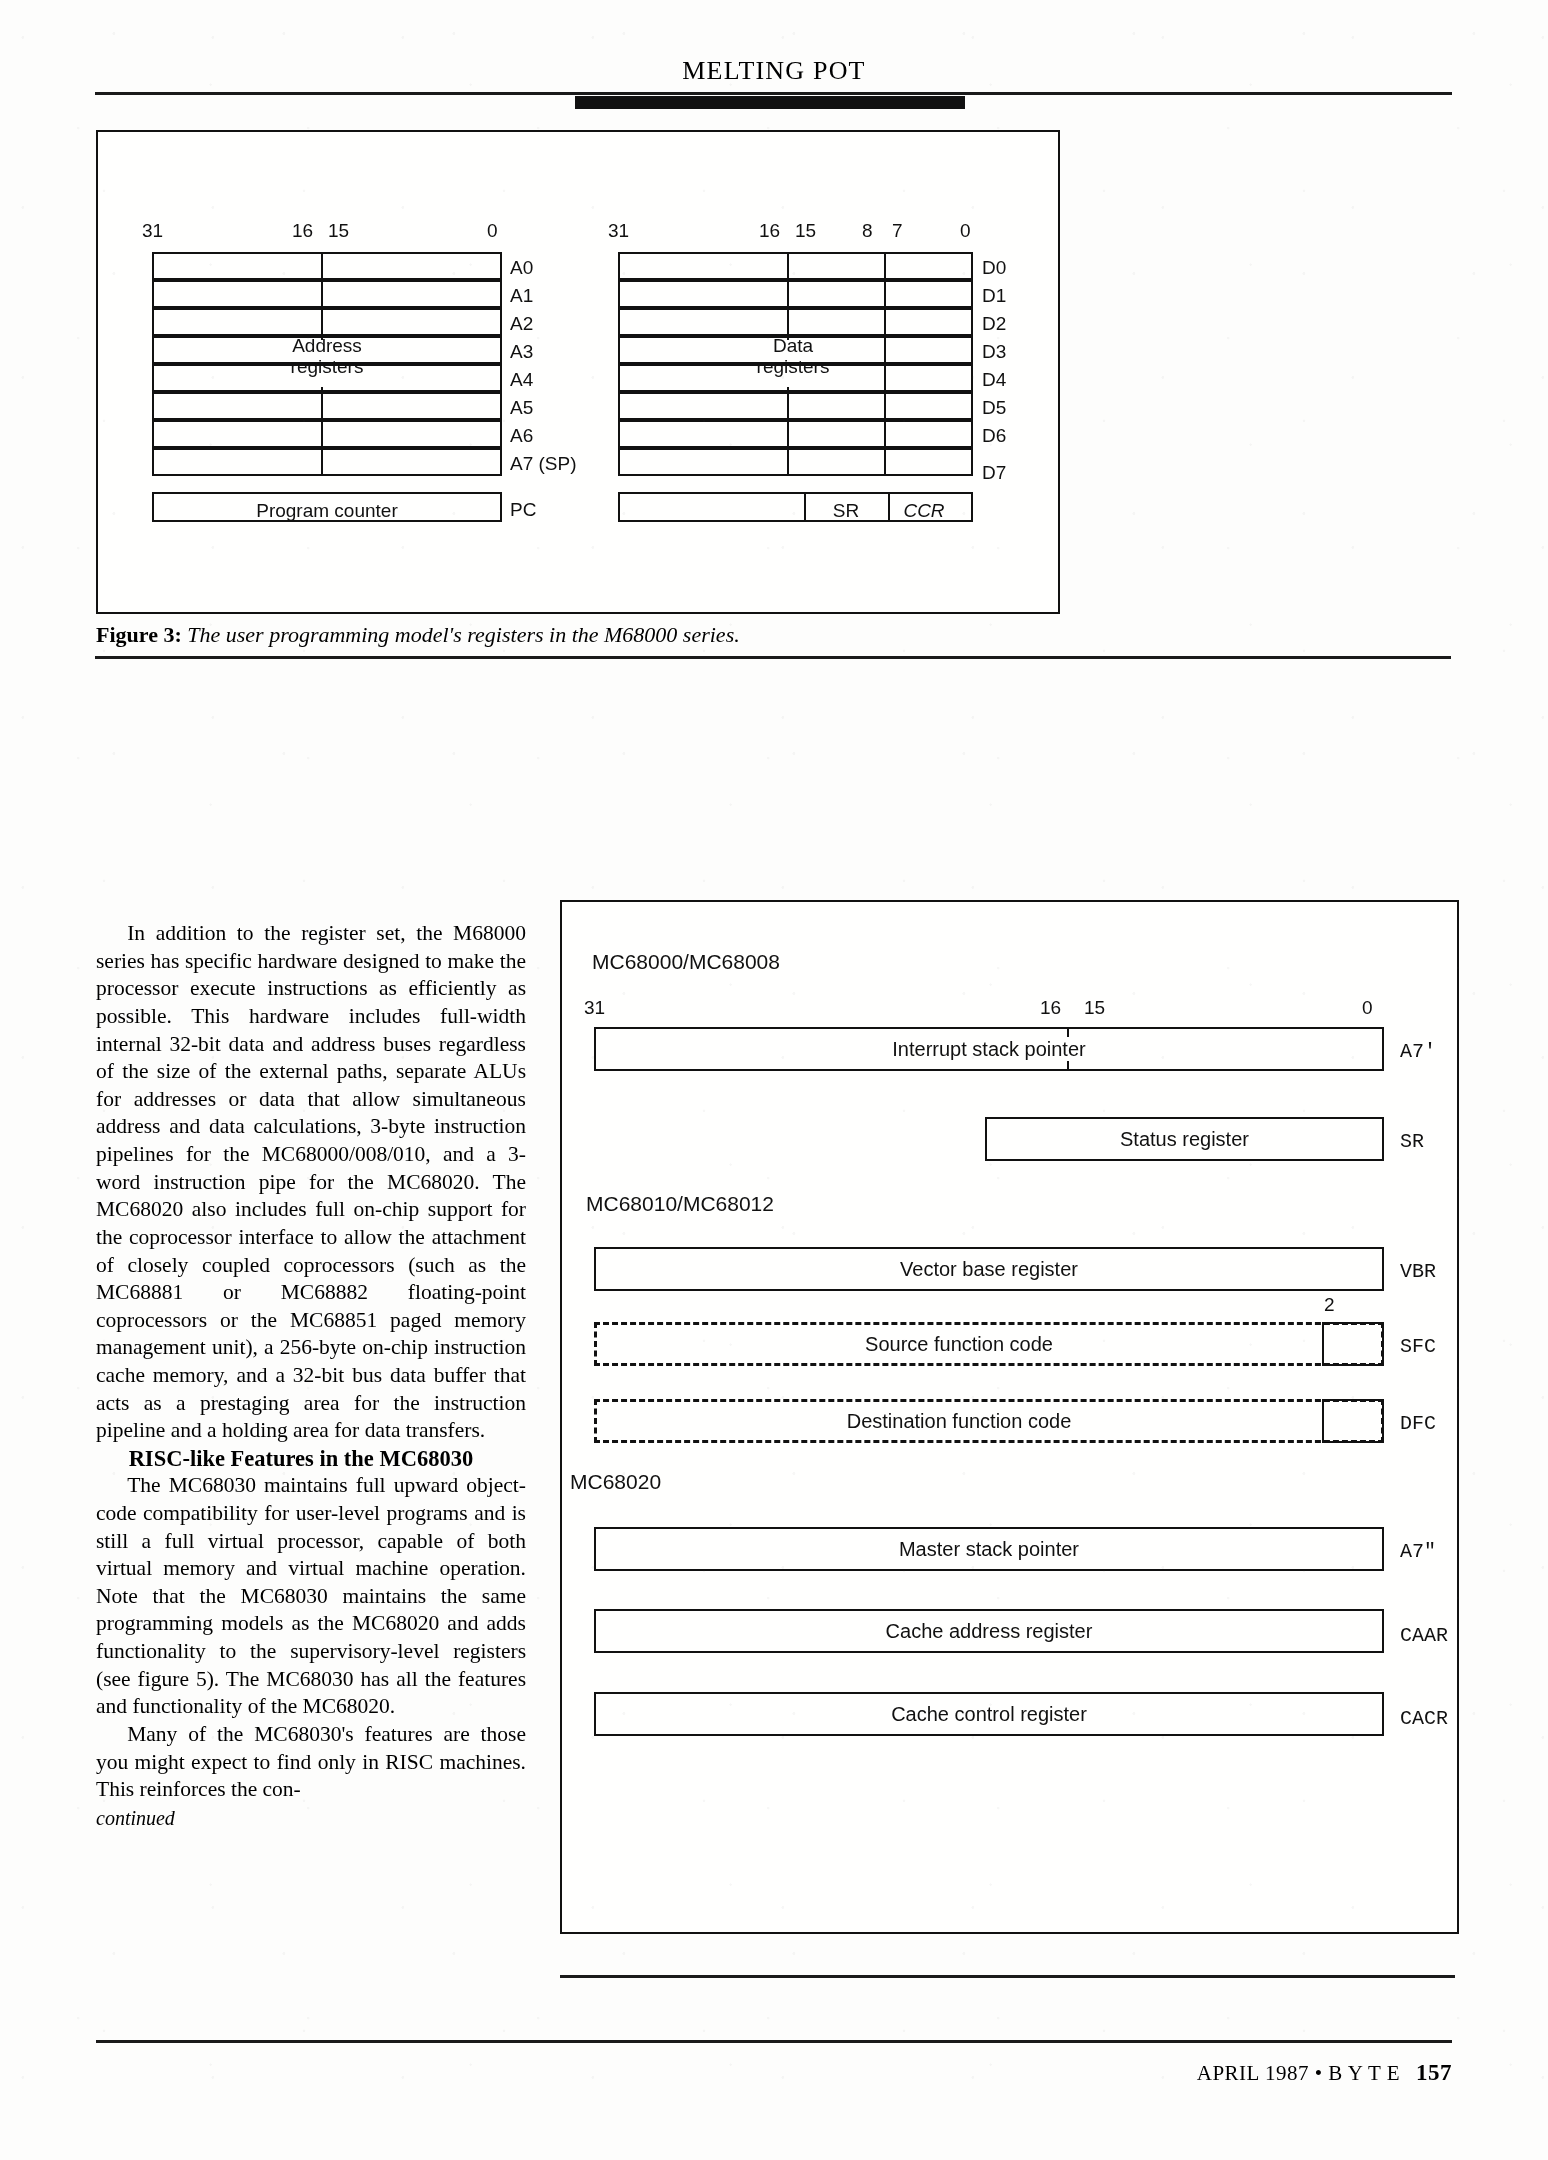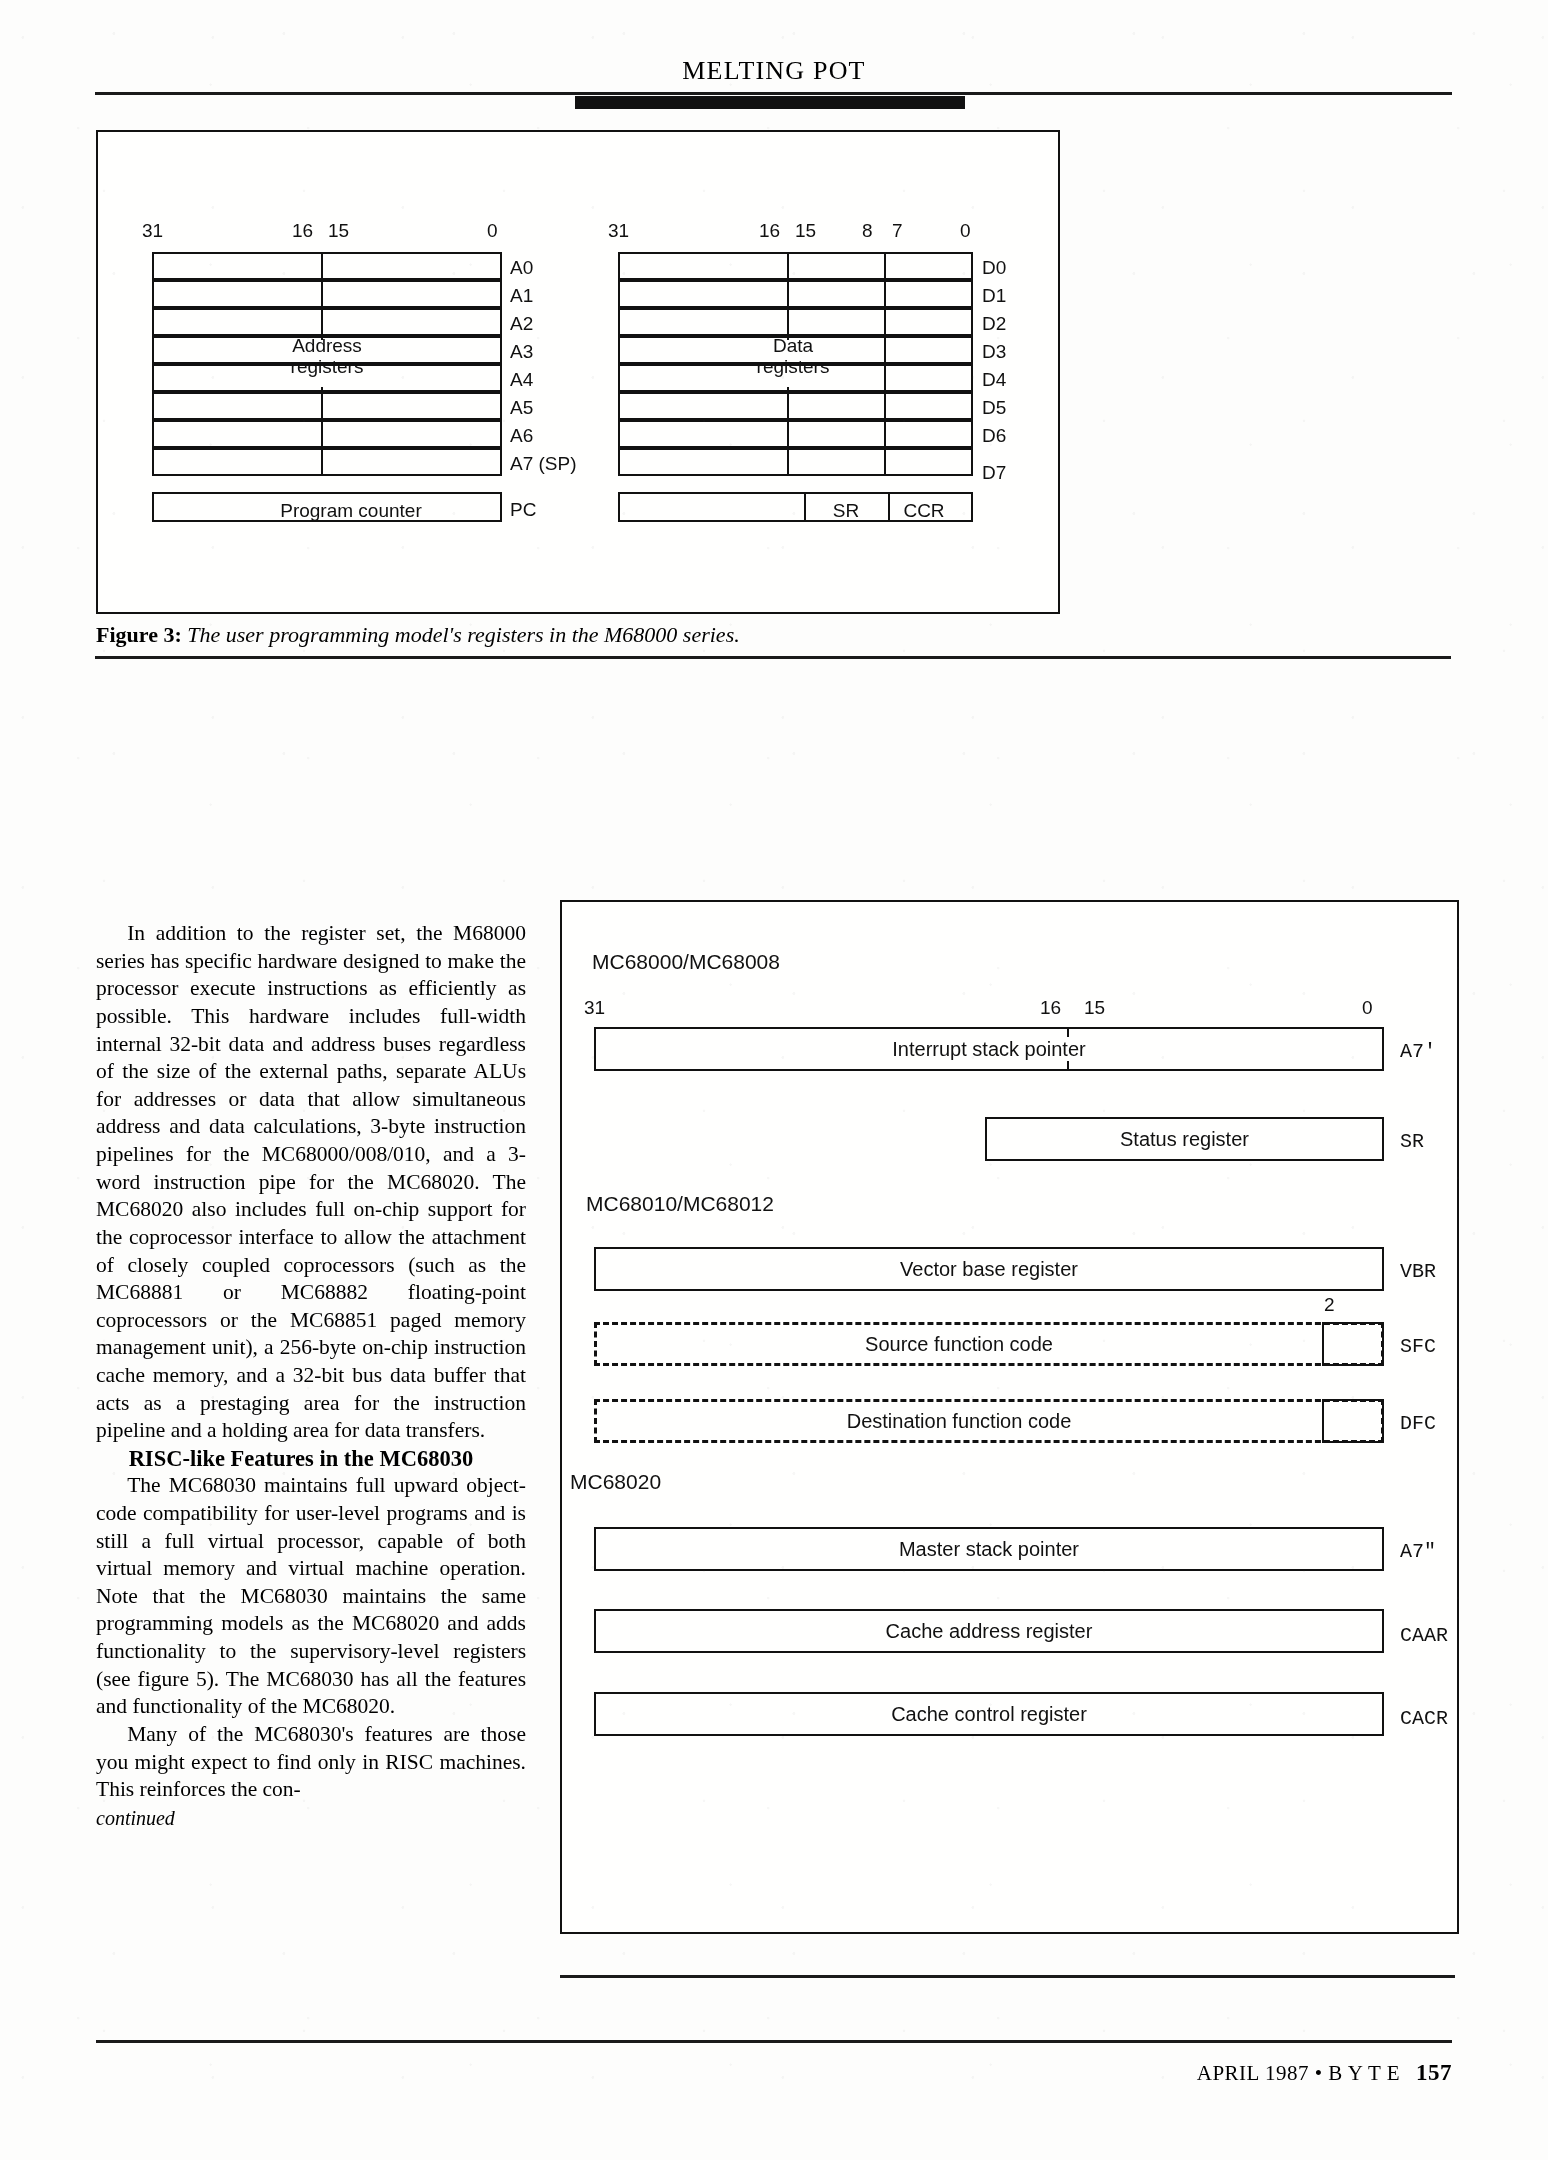--- a/index.html
+++ b/index.html
@@ -108,21 +108,21 @@
     <div class="rowlab" style="left:412px;top:125px;">A0</div>
     <div class="rowlab" style="left:412px;top:153px;">A1</div>
     <div class="rowlab" style="left:412px;top:181px;">A2</div>
     <div class="rowlab" style="left:412px;top:209px;">A3</div>
     <div class="rowlab" style="left:412px;top:237px;">A4</div>
     <div class="rowlab" style="left:412px;top:265px;">A5</div>
     <div class="rowlab" style="left:412px;top:293px;">A6</div>
     <div class="rowlab" style="left:412px;top:321px;">A7 (SP)</div>
 
     <div class="regrow" style="left:54px;top:360px;width:350px;height:30px;"></div>
-    <div class="grpname" style="left:54px;top:368px;width:350px;margin-left:24px;">Program counter</div>
+    <div class="grpname" style="left:54px;top:368px;width:350px;">Program counter</div>
     <div class="rowlab" style="left:412px;top:367px;">PC</div>
 
     <div class="bitlab" style="left:510px;top:88px;">31</div>
     <div class="bitlab" style="left:661px;top:88px;">16</div>
     <div class="bitlab" style="left:697px;top:88px;">15</div>
     <div class="bitlab" style="left:764px;top:88px;">8</div>
     <div class="bitlab" style="left:794px;top:88px;">7</div>
     <div class="bitlab" style="left:862px;top:88px;">0</div>
 
     <div class="regrow" style="left:520px;top:120px;width:355px;height:28px;"></div>
@@ -149,21 +149,21 @@
     <div class="rowlab" style="left:884px;top:209px;">D3</div>
     <div class="rowlab" style="left:884px;top:237px;">D4</div>
     <div class="rowlab" style="left:884px;top:265px;">D5</div>
     <div class="rowlab" style="left:884px;top:293px;">D6</div>
     <div class="rowlab" style="left:884px;top:330px;">D7</div>
 
     <div class="regrow" style="left:520px;top:360px;width:355px;height:30px;"></div>
     <div class="vdiv" style="left:706px;top:360px;height:30px;"></div>
     <div class="vdiv" style="left:790px;top:360px;height:30px;"></div>
     <div class="grpname" style="left:706px;top:368px;width:84px;">SR</div>
-    <div class="grpname" style="left:790px;top:368px;width:72px;">CCR</div>
+    <div class="grpname" style="left:790px;top:368px;width:72px;font-style:italic;">CCR</div>
   </div>
 
   <div class="fig3cap">
     <b>Figure 3:</b>
     <i>The user programming model's registers in the M68000 series.</i>
   </div>
   <div class="fig3rule"></div>
 
   <div class="col-left">
     <p class="first">In addition to the register set, the M68000 series has specific hardware designed to make the processor execute instructions as efficiently as possible. This hardware includes full-width internal 32-bit data and address buses regardless of the size of the external paths, separate ALUs for addresses or data that allow simultaneous address and data calculations, 3-byte instruction pipelines for the MC68000/008/010, and a 3-word instruction pipe for the MC68020. The MC68020 also includes full on-chip support for the coprocessor interface to allow the attachment of closely coupled coprocessors (such as the MC68881 or MC68882 floating-point coprocessors or the MC68851 paged memory management unit), a 256-byte on-chip instruction cache memory, and a 32-bit bus data buffer that acts as a prestaging area for the instruction pipeline and a holding area for data transfers.</p>

